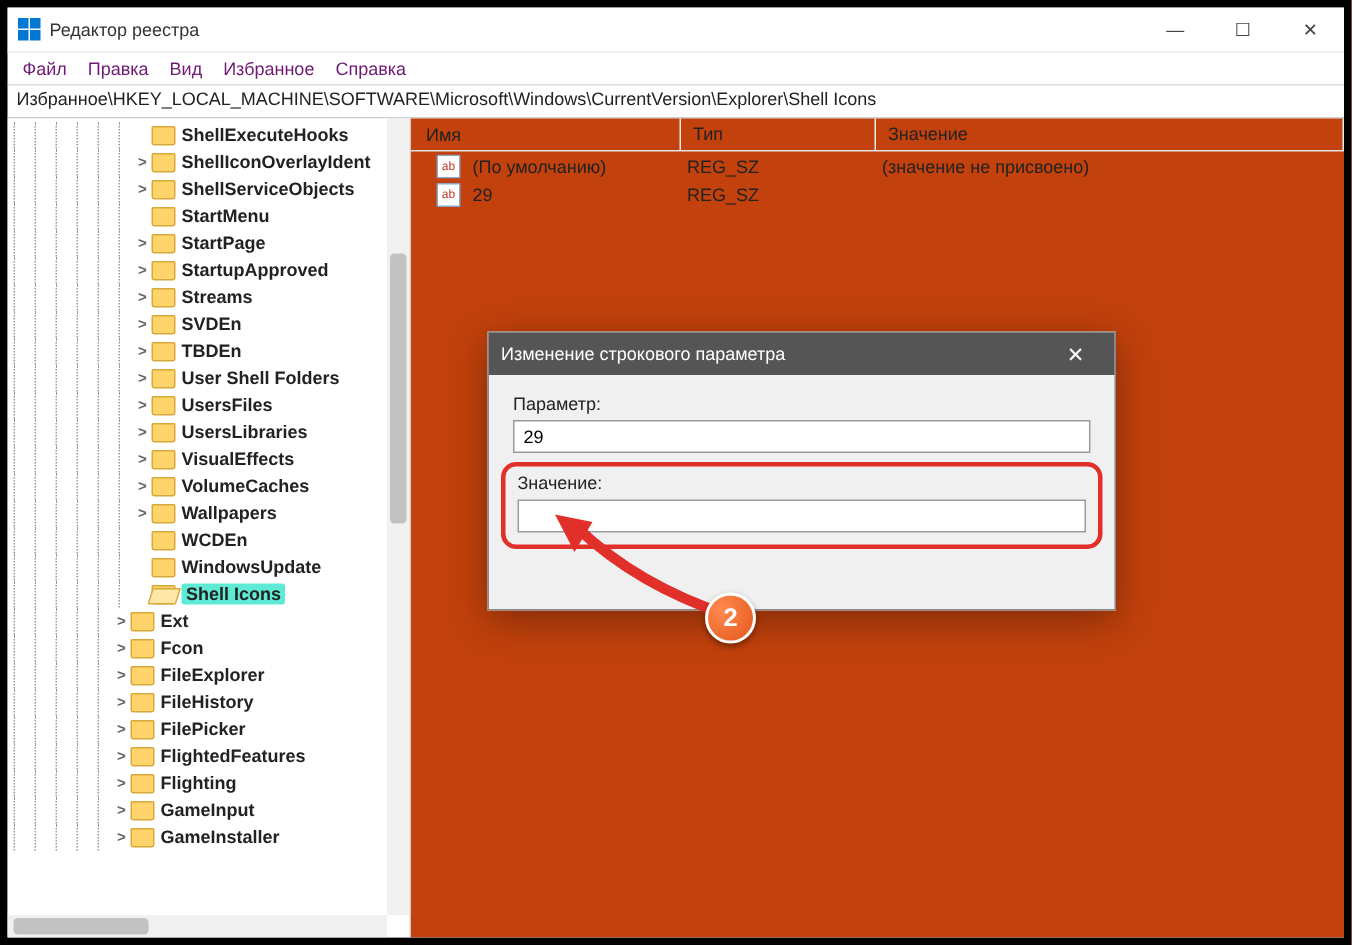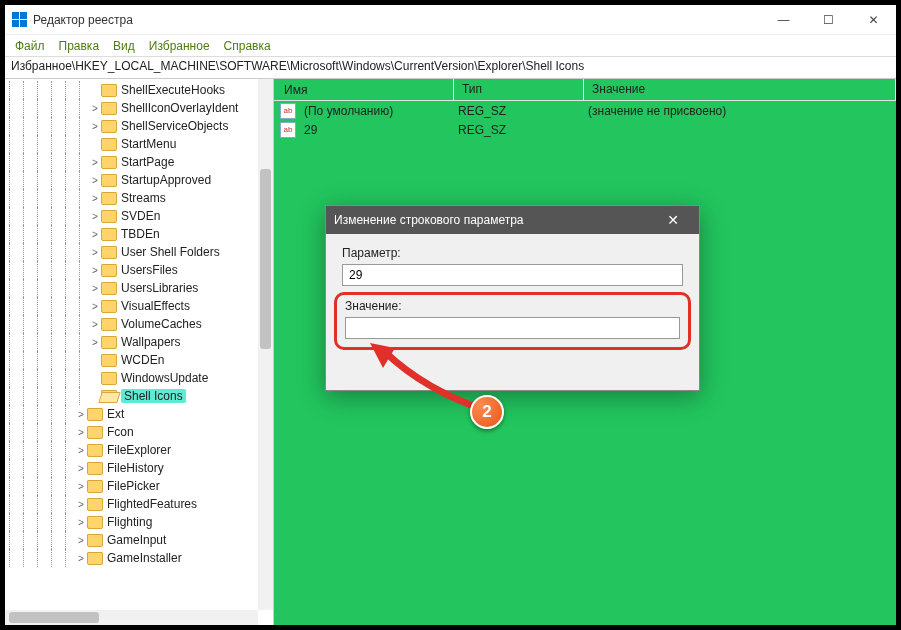--- a/index.html
+++ b/index.html
@@ -25,51 +25,51 @@
     width: 16px; height: 16px;
     margin: 0 6px;
     display: flex;
     flex-wrap: wrap;
   }
   .titlebar .app-icon span { width:7px; height:7px; background:#0078d4; margin: 0.5px; }
   .titlebar .title { flex: 0 0 auto; color: #333; }
   .titlebar .spacer { flex: 1; }
   .winbtn { width: 45px; height: 30px; display:flex; align-items:center; justify-content:center; color:#444; }
   .menubar { height: 22px; display:flex; align-items:center; padding: 0 4px; border-bottom: 1px solid #ddd; gap: 2px; }
-  .menubar span { padding: 2px 6px; color:#4d7c0f; }
+  .menubar span { padding: 2px 6px; color:#701a75; }
   .addressbar { height: 22px; border-bottom: 1px solid #ccc; padding: 2px 6px; color:#222; font-size: 12px; white-space: nowrap; overflow: hidden; }
   .content { position: absolute; top: calc(30px + 22px + 22px); bottom: 0; left:0; right:0; display:flex; }
   .tree-pane { width: 269px; border-right: 1px solid #ccc; position: relative; overflow: hidden; background:#fff; }
   .tree-inner { position:absolute; top:0; left:0; right: 15px; bottom: 15px; overflow:hidden; padding-top: 2px; }
-  .tree-row { display:flex; align-items:center; height: 18px; white-space:nowrap; }
+  .tree-row { display:flex; align-items:center; height: 18px; white-space:nowrap;font-weight:bold; }
   .indent-lines { display:flex; flex: 0 0 auto; height:100%; }
   .indent-lines span { width:10px; height:100%; border-left:1px dotted #999; margin-left:4px; }
   .arrow { width:12px; text-align:center; color:#666; font-size:10px; flex:0 0 auto; }
   .folder-icon { width:16px; height:13px; background:#FFD56B; border:1px solid #d8a83b; border-radius:1px 1px 2px 2px; position:relative; margin-right:4px; flex:0 0 auto; }
   .folder-icon.open::before {
     content:""; position:absolute; bottom:-1px; left:-2px; width:17px; height:9px; background:#FFE7A8; border:1px solid #d8a83b; transform: skewX(-18deg); border-radius:1px;
   }
   .tree-label { color:#222; }
   .tree-row.selected .tree-label { background:#5eead4; padding:0 3px; border-radius:2px; }
   .vscroll { position:absolute; top:0; right:0; width:15px; bottom:15px; background:#f1f1f1; }
   .vscroll .thumb { position:absolute; left:2px; right:2px; top:90px; height:180px; background:#c2c2c2; border-radius:3px; }
   .hscroll { position:absolute; left:0; bottom:0; right:15px; height:15px; background:#f1f1f1; }
   .hscroll .thumb { position:absolute; top:2px; bottom:2px; left:4px; width:90px; background:#c2c2c2; border-radius:3px; }
-  .list-pane { flex:1; position:relative; background:#22c55e; }
+  .list-pane { flex:1; position:relative; background:#c2410c; }
   .list-header { display:flex; height:22px; border-bottom:1px solid #e3e3e3; }
   .list-header div { padding:3px 8px; color:#222; border-right:1px solid #eee; }
   .list-row { display:flex; height:19px; align-items:center; }
   .val-icon { width:16px; height:16px; margin:0 4px 0 6px; border:1px solid #8aa7c7; background:#fff; display:flex; align-items:center; justify-content:center; font-size:8px; color:#c0392b; flex:0 0 auto; border-radius:1px; }
   .list-row span { padding:0 4px; color:#222; }
-  .col-name { width:180px; overflow:hidden; white-space:nowrap; display:flex; align-items:center; }
+  .col-name { width:180px; overflow:hidden; white-space:nowrap; display:flex; align-items:center;padding-left:11px; }
   .col-type { width:130px; }
   .col-val { flex:1; }
 
   .dialog {
-    position:absolute; left:320px; top:200px; width:375px;
+    position:absolute; left:320px; top:216px; width:419px;
     background:#f0f0f0; border:1px solid #888;
     box-shadow: 0 6px 24px rgba(0,0,0,0.35);
   }
   .dialog-title { height:28px; background:#555; color:#fff; display:flex; align-items:center; padding:0 8px; font-size:12px; }
   .dialog-title .spacer { flex:1; }
   .dialog-title .close { width:36px; text-align:center; color:#fff; font-size:14px; }
   .dialog-body { padding:12px 16px; }
   .dlabel { color:#222; margin-bottom:4px; }
   .dinput { width:100%; height:22px; background:#fff; border:1px solid #999; padding:2px 6px; font-family:inherit; font-size:12px; margin-bottom:10px; }
   .value-group { border:3px solid #e13029; border-radius:10px; padding:4px 8px 8px 8px; margin:-4px -8px 28px -8px; }

